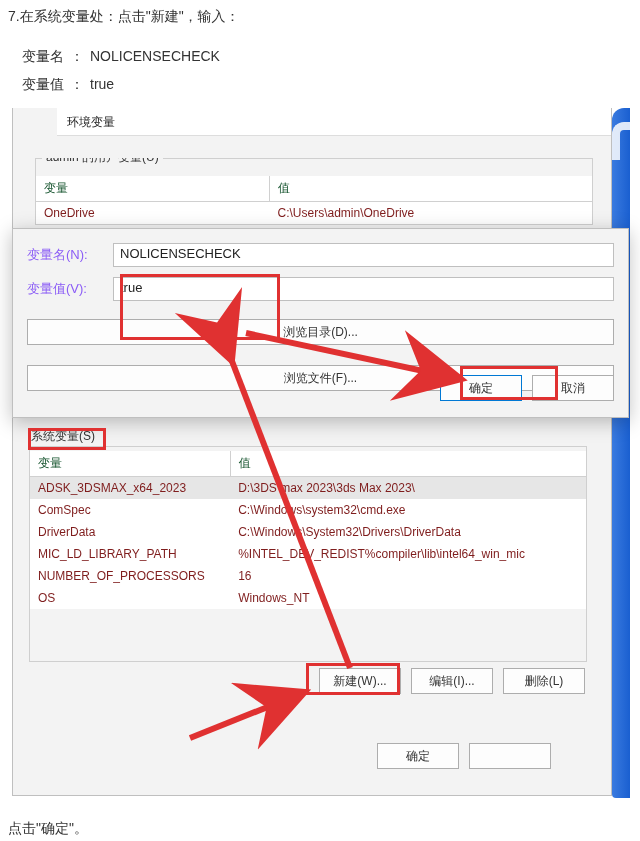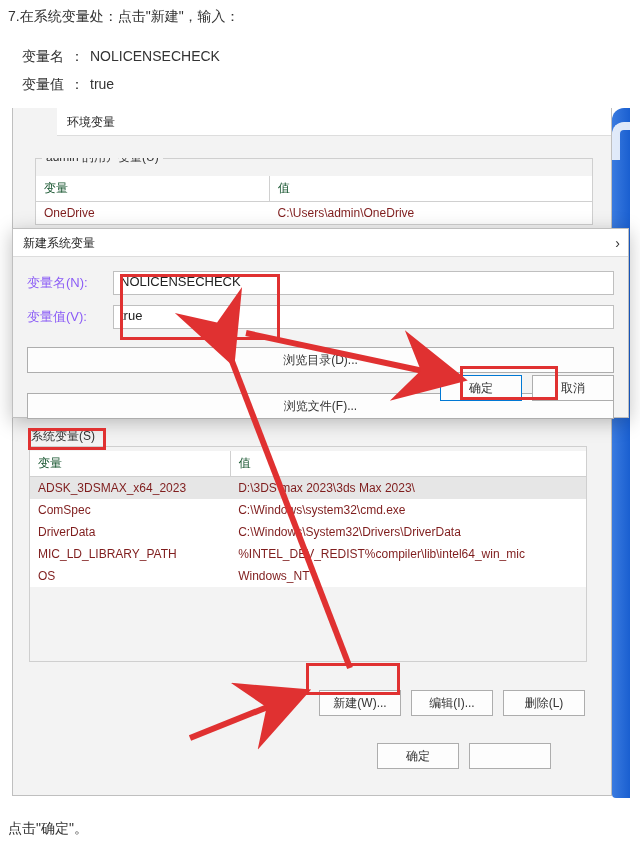--- a/index.html
+++ b/index.html
@@ -139,21 +139,21 @@
     min-width: 82px;
     height: 26px;
     border: 1px solid #adadad;
     background: #fdfdfd;
     font-size: 12px;
     text-align: center;
     line-height: 24px;
     cursor: default;
   }
 
-  .new-btn-bar { top: 582px; }
+  .new-btn-bar { top: 560px; }
   .bottom-btn-bar { top: 635px; right: 60px; }
   .bottom-btn-bar .btn-blur { color: #ddd; }
 
   
   .new-dlg {
     position: absolute;
     left: 2px;
     top: 120px;
     width: 617px;
     height: 190px;
@@ -280,20 +280,24 @@
                 </tr>
             <tr>
                   <td>DriverData</td>
                   <td>C:\Windows\System32\Drivers\DriverData</td>
                 </tr>
             <tr>
                   <td>MIC_LD_LIBRARY_PATH</td>
                   <td>%INTEL_DEV_REDIST%compiler\lib\intel64_win_mic</td>
                 </tr>
             <tr>
+                  <td>NUMBER_OF_PROCESSORS</td>
+                  <td>16</td>
+                </tr>
+            <tr>
                   <td>OS</td>
                   <td>Windows_NT</td>
                 </tr>
           </tbody>
             </table>
         </div>
       </div>
 
       <div class="dlg-buttons new-btn-bar">
         <div class="btn">新建(W)...</div>
@@ -301,24 +305,20 @@
         <div class="btn">删除(L)</div>
       </div>
 
       <div class="dlg-buttons bottom-btn-bar">
         <div class="btn">确定</div>
         <div class="btn btn-blur"></div>
       </div>
     </div>
 
     <div class="new-dlg">
-      <div class="dlg-title">
-        <span>新建系统变量</span>
-        <span class="close-chevron">›</span>
-      </div>
 
       <div class="form-row">
         <label>变量名(N):</label>
         <div class="textfield">NOLICENSECHECK</div>
       </div>
       <div class="form-row" style="margin-top:10px;justify-content:space-between;">
         <label>变量值(V):</label>
         <div class="textfield">true</div>
       </div>
 

